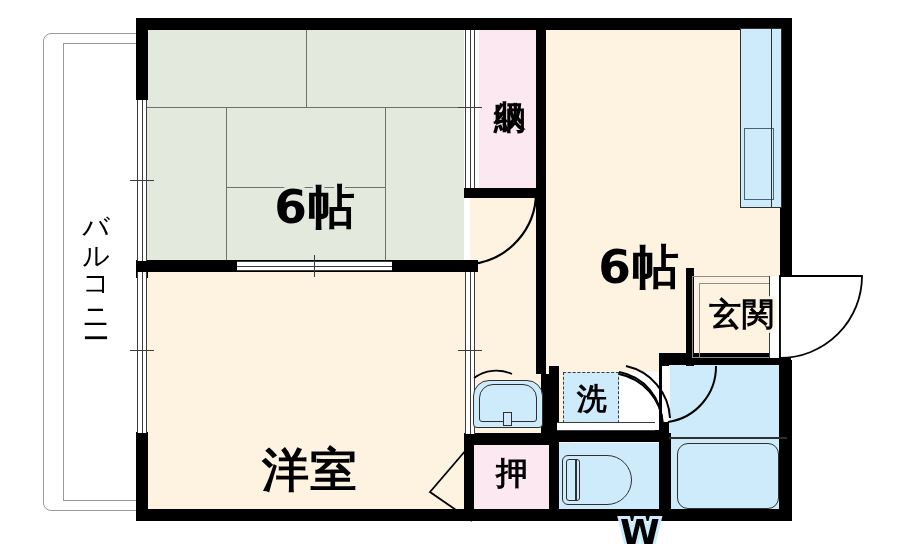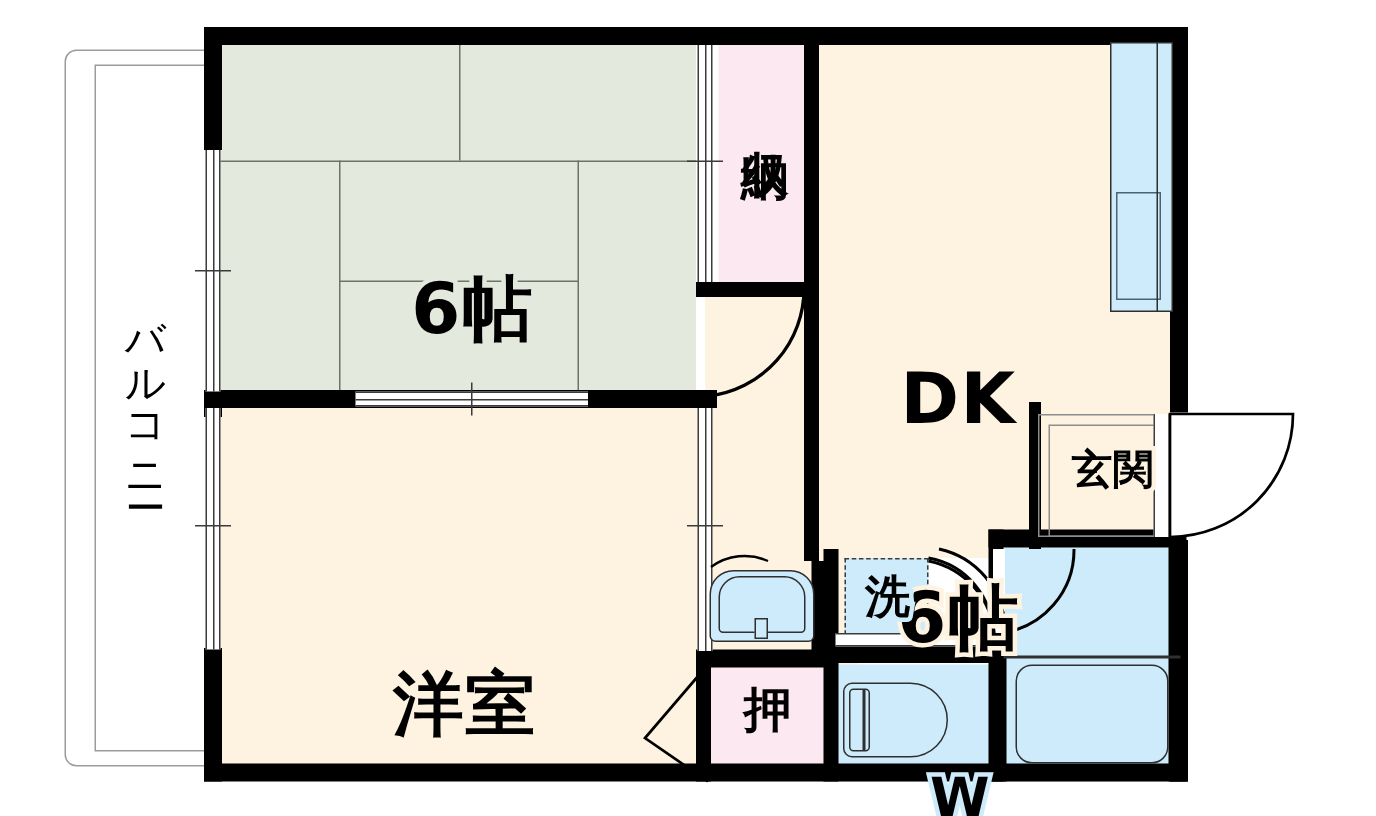--- a/index.html
+++ b/index.html
@@ -215,29 +215,28 @@
   <div class="room-label lbl-tatami" style="left:225px; top:85px; width:180px; font-size:47px;">
     <span>6帖</span>
   </div>
 
   <div class="room-label lbl-cream" style="left:220px; top:348px; width:180px; font-size:47px;">
     <span>洋室</span>
     
   </div>
 
   <div class="room-label lbl-cream" style="left:574px; top:145px; width:130px; font-size:47px;">
-    <span>DK</span>
     <span>6帖</span>
   </div>
 
   <div class="room-label lbl-pink vertical-label" style="left:493px; top:75px; font-size:32px; font-weight:700; -webkit-text-stroke:5px #fce8f0;">収納</div>
 
   <div class="room-label lbl-pink" style="left:489px; top:457px; width:46px; font-size:32px;">押</div>
 
-  <div class="room-label lbl-cream" style="left:707px; top:300px; width:70px; font-size:27px;">玄関</div>
+  <div class="room-label lbl-cream" style="left:707px; top:300px; width:70px; font-size:32px;font-family:Liberation Mono, monospace;">玄関</div>
 
 
   <div class="room-label lbl-blue" style="left:572px; top:383px; width:40px; font-size:30px;">洗</div>
 
   <div class="room-label lbl-blue" style="left:620px; top:450px; width:40px; font-size:36px; line-height:0.92;">
     <span>W</span>
     
   </div>
 
 </div>

